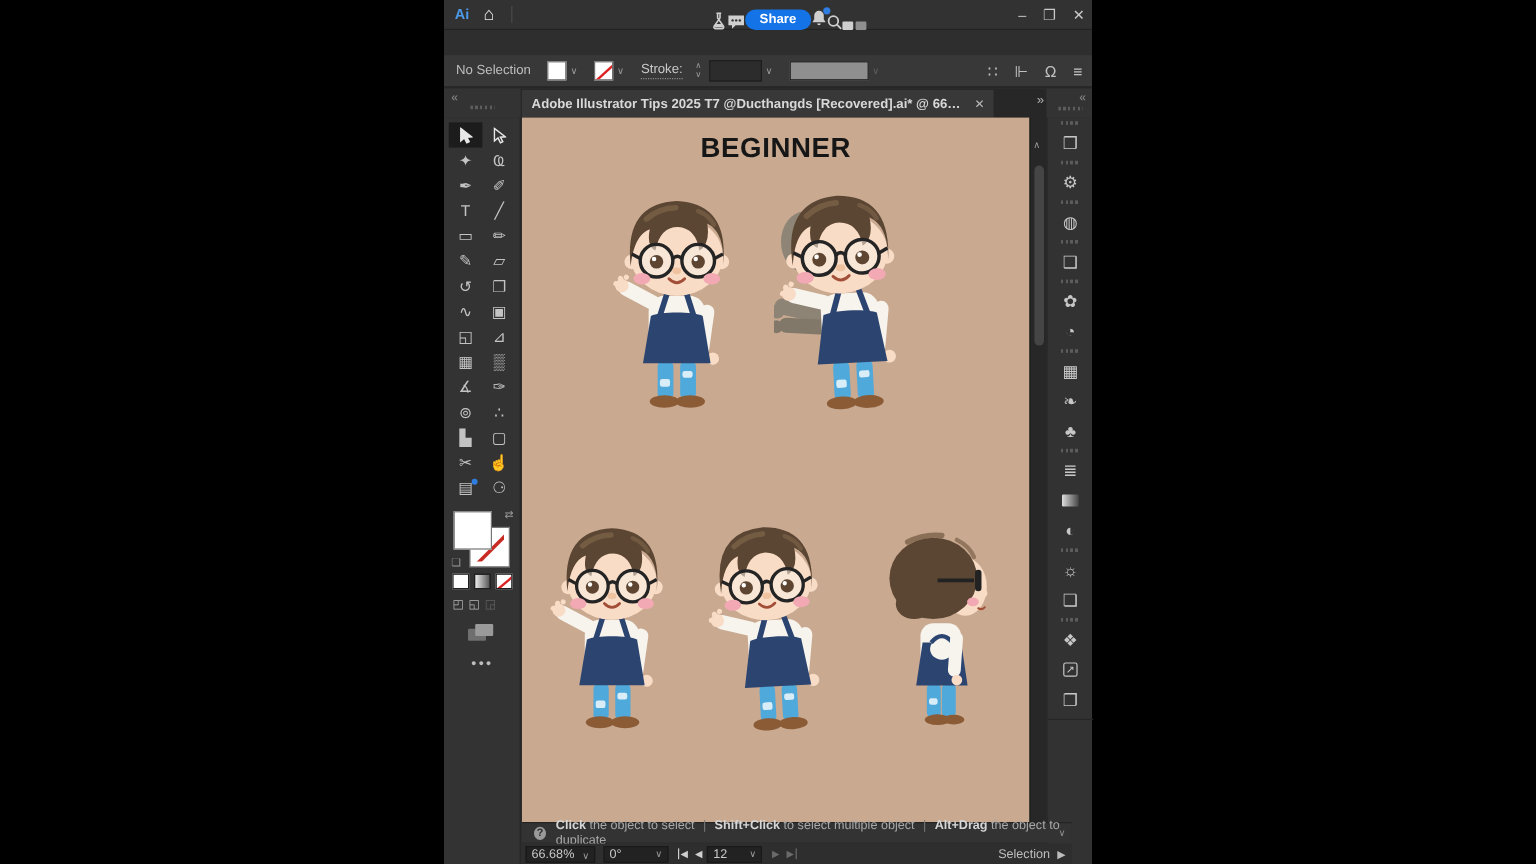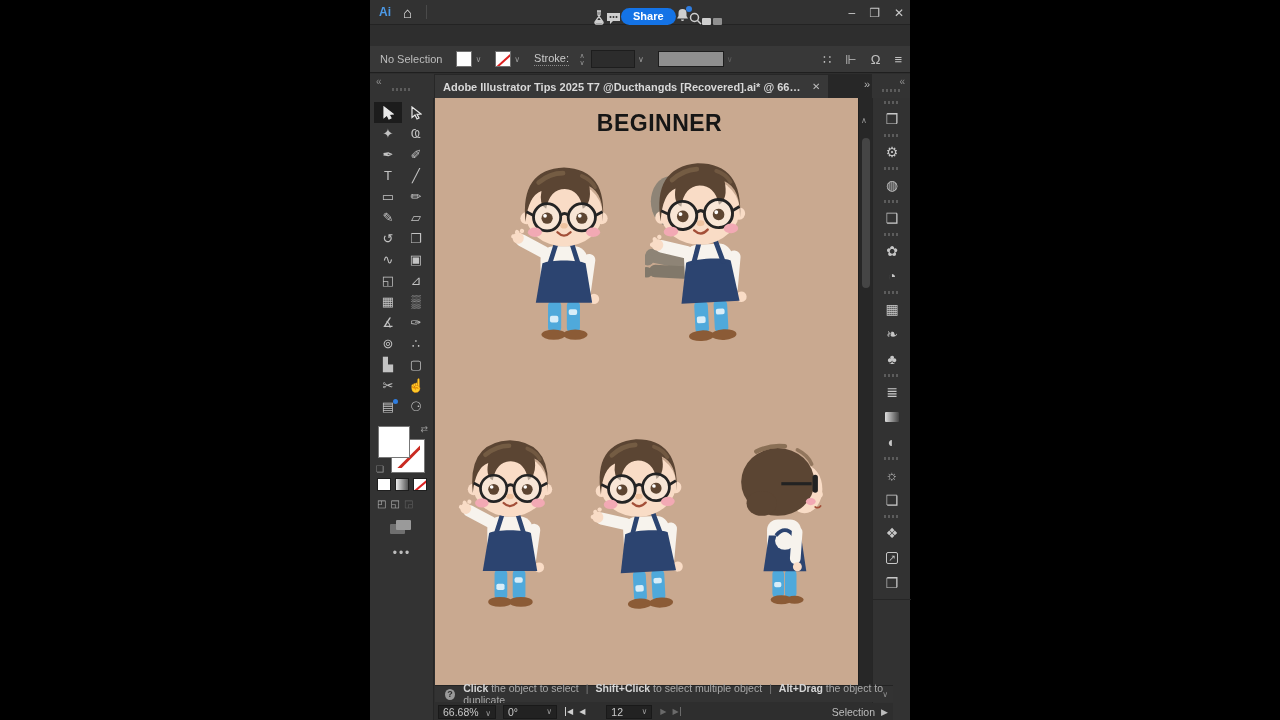--- a/index.html
+++ b/index.html
@@ -92,21 +92,21 @@
   .dmode-row { position:absolute; left:7px; top:400px; display:flex; gap:4px; color:#b5b5b5; font-size:10px; }
   .dmode-row .dim { color:#616161; }
   .scrmode { position:absolute; left:20px; top:422px; width:22px; height:15px; }
   .scrmode i { position:absolute; display:block; width:15px; height:10px; background:#9a9a9a; border-radius:1px; }
   .scrmode i:first-child { left:0; top:4px; background:#6f6f6f; }
   .scrmode i:last-child { left:6px; top:0; }
   .ellipsis { position:absolute; left:0; top:448px; width:64px; text-align:center;
     color:#bdbdbd; font-size:12px; letter-spacing:2px; }
 
   
-  .canvas { position:absolute; left:65px; top:98px; width:423px; height:587px; overflow:hidden;padding-left:13px; }
+  .canvas { position:absolute; left:65px; top:98px; width:423px; height:587px; overflow:hidden; }
   .art-title { position:absolute; width:100%; text-align:center; color:#161616;
     font-weight:bold; letter-spacing:0.5px; }
   .char { position:absolute; }
   .char svg { width:100%; height:100%; display:block; }
 
   
   .vscroll { position:absolute; left:488px; top:98px; width:14px; height:587px; background:#272727;
     border-left:1px solid #1f1f1f; }
   .vscroll .up { position:absolute; left:2px; top:18px; color:#9a9a9a; font-size:8px; }
   .vscroll .thumb { position:absolute; left:3px; top:40px; width:8px; height:150px; background:#454545; border-radius:4px; }
@@ -138,21 +138,21 @@
     display:flex; align-items:center; font-size:10.5px; color:#c9c9c9; }
   .bb-box { height:14px; background:#222; border:1px solid #191919; display:flex; align-items:center;
     padding:0 4px; margin-left:3px; }
   .bb-box .chev { margin-left:6px; }
   .bb-zoom { width:58px; justify-content:space-between;align-items:flex-end; }
   .bb-rot { width:54px; justify-content:space-between; margin-left:7px; }
   .bb-nav { display:flex; align-items:center; gap:6px; margin-left:8px; font-size:8px; color:#cfcfcf; }
   .bb-nav .bar-l { border-left:1.5px solid #cfcfcf; padding-left:1px; }
   .bb-nav .bar-r { border-right:1.5px solid #6a6a6a; padding-right:1px; }
   .bb-nav .dim { color:#6a6a6a; }
-  .bb-art { width:46px; justify-content:space-between; margin-left:21px; }
+  .bb-art { width:46px; justify-content:space-between; margin-left:4px; }
   .bb-selection { position:absolute; left:300px; width:140px; text-align:right; color:#bdbdbd; }
   .bb-arrow { position:absolute; right:5px; color:#bdbdbd; font-size:9px; }
 </style>
 </head>
 <body>
 
 <div class="stage">
   <div id="app">
 
     <div class="titlebar">

